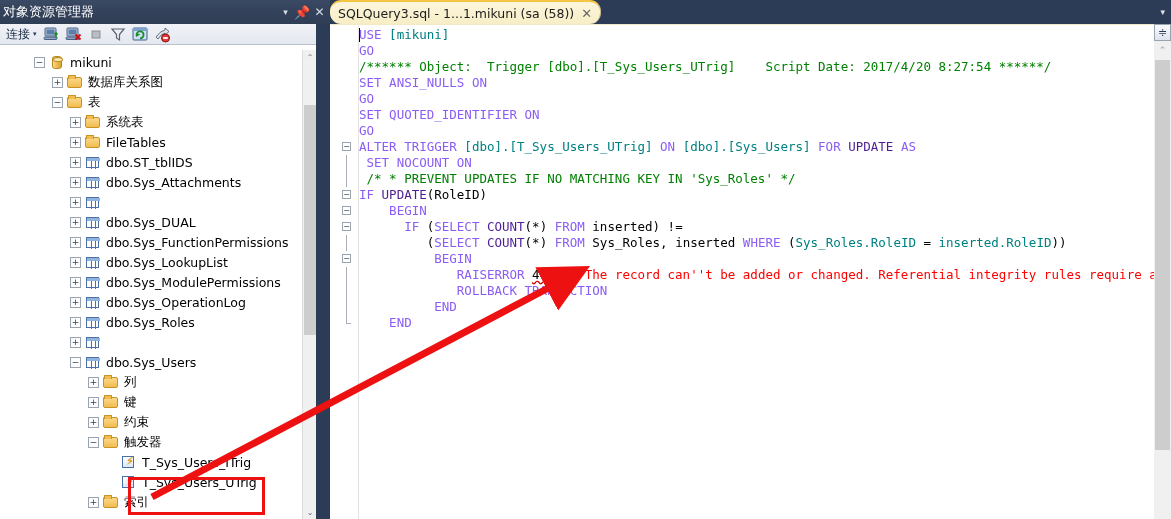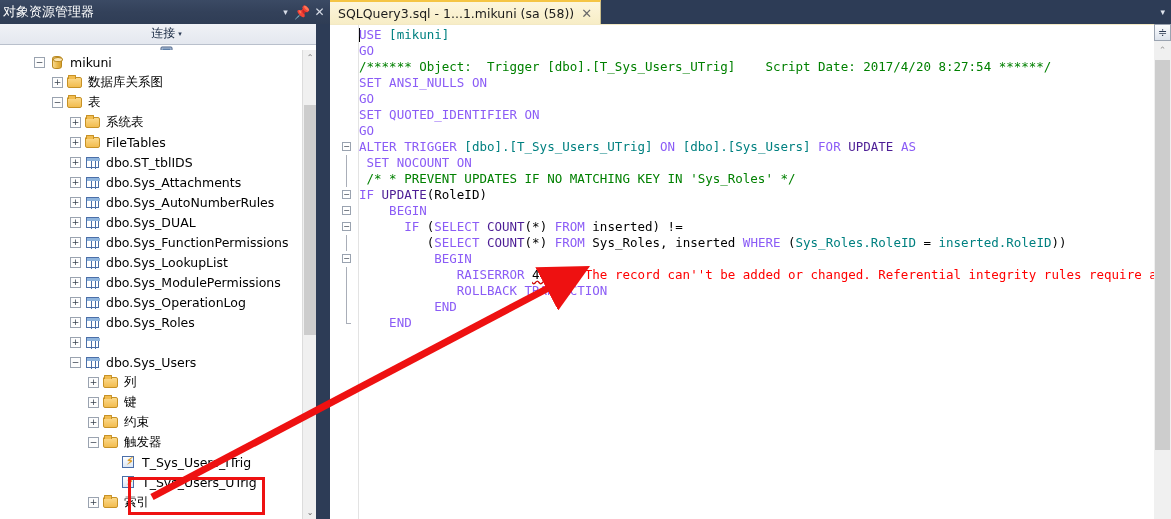--- a/index.html
+++ b/index.html
@@ -47,21 +47,20 @@
     display: flex; align-items: center;
   }
 
   #oe-toolbar {
     position: absolute; left: 0; top: 24px;
     width: 330px; height: 21px;
     background: linear-gradient(to bottom,#f0f2f6 0%, #e4e8ef 100%);
     border-bottom: 1px solid #b9c0cc;
     display: flex; align-items: center;
     padding-left: 3px;
-    flex-direction: column;
   }
   #connect-btn {
     font-size: 12px; color: #14253f; display: flex; align-items: center;
     padding: 1px 3px; white-space: nowrap;
     font-family: "DejaVu Sans", sans-serif;
   }
   #connect-caret { font-size: 7px; margin-left: 3px; color:#2b3b55; }
   .tb-icon { width: 20px; height: 20px; margin-left: 2px; position: relative; }
 
   #oe-tree {
@@ -170,20 +169,21 @@
     position: absolute; left: 0; top: 0; width: 841px; height: 24px;
     background: #2d3c56;
     display: flex; align-items: flex-end;
   }
   .tab {
     height: 24px;
     display: flex; align-items: center;
     font-size: 12.5px; padding: 0 8px;
     white-space: nowrap;
     font-family: "DejaVu Sans", sans-serif;
+    border-radius: 11px;
   }
   .tab.active {
     background: linear-gradient(to bottom,#fdf6dc 0%, #f7edc6 100%);
     color: #1c1c1c;
     border-top: 2px solid #f5c544;
     border-right: 1px solid #c9bd8c;
   }
   .tab.inactive { color: #e8ecf3; }
   .tab-close {
     margin-left: 7px; font-size: 13px; color: #6a6a6a;
@@ -392,21 +392,20 @@
           <span class="nodeicon ic-table">
             <i></i>
           </span>
           <span class="lbl">dbo.Sys_Attachments</span>
         </div>
         <div class="node" style="padding-left: 70px;">
           <span class="expander">+</span>
           <span class="nodeicon ic-table">
             <i></i>
           </span>
-          <span class="lbl">dbo.Sys_AutoNumberRules</span>
         </div>
         <div class="node" style="padding-left: 70px;">
           <span class="expander">+</span>
           <span class="nodeicon ic-table">
             <i></i>
           </span>
           <span class="lbl">dbo.Sys_DUAL</span>
         </div>
         <div class="node" style="padding-left: 70px;">
           <span class="expander">+</span>

